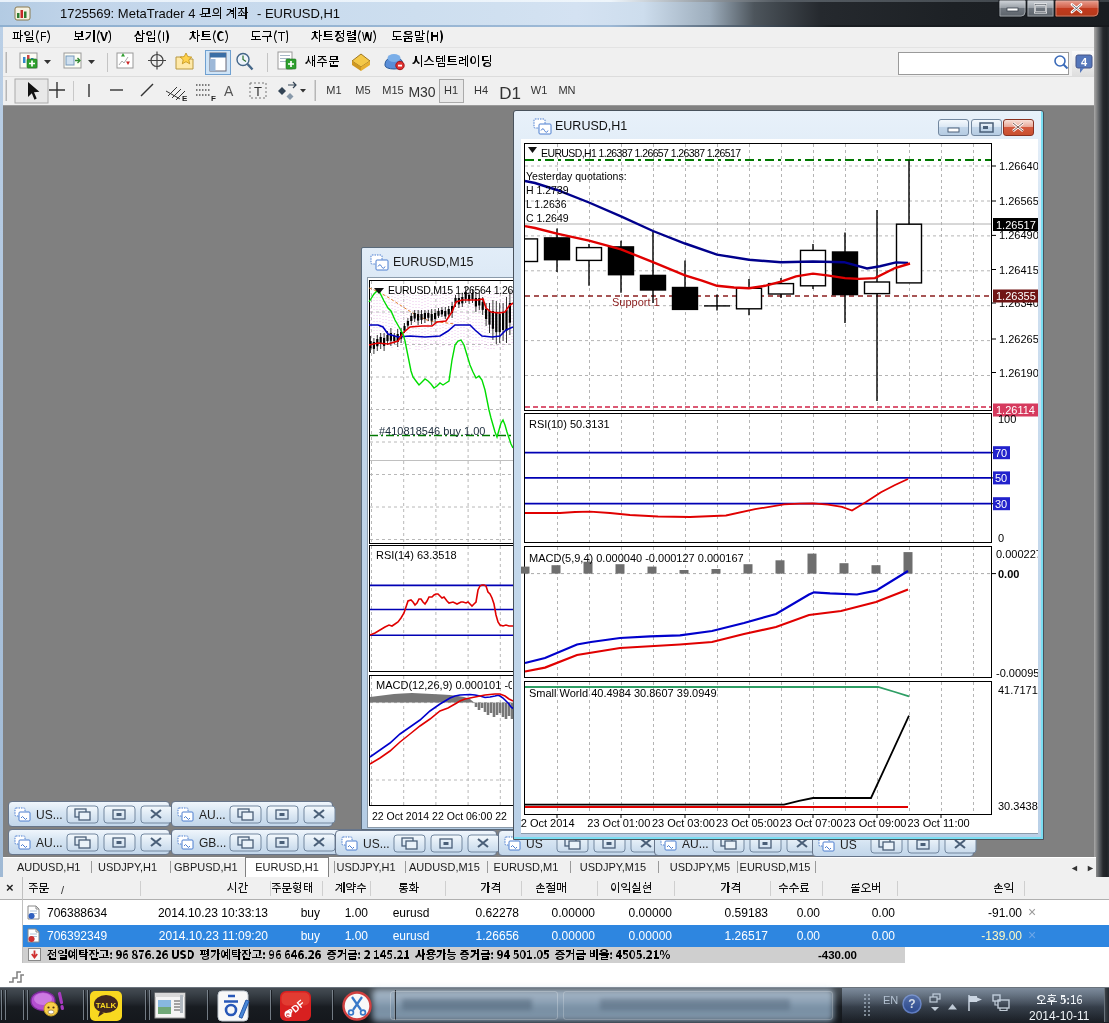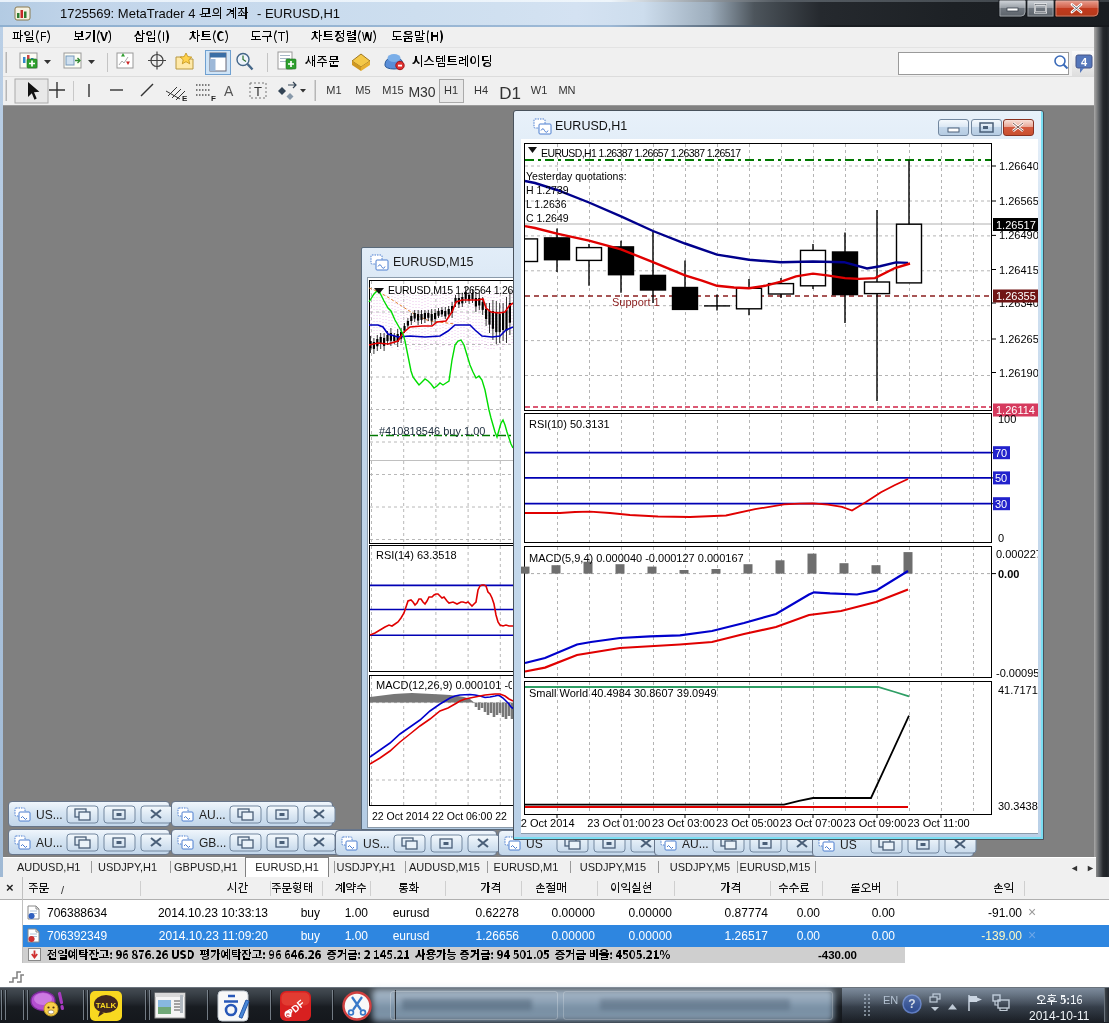--- a/index.html
+++ b/index.html
@@ -1037,21 +1037,21 @@
     <circle cx="4.5" cy="11" r="3" fill="#3060c0"></circle>
   </svg>
 <div class="a" style="left:47px;top:906px;font-size:12px;color:#000">706388634</div>
 <div class="a" style="left:411px;top:906px;font-size:12px;color:#000;transform:translateX(-50%)">eurusd</div>
 <div class="a" style="right:841px;top:906px;font-size:12px;color:#000">2014.10.23 10:33:13</div>
 <div class="a" style="right:789px;top:906px;font-size:12px;color:#000">buy</div>
 <div class="a" style="right:741px;top:906px;font-size:12px;color:#000">1.00</div>
 <div class="a" style="right:590px;top:906px;font-size:12px;color:#000">0.62278</div>
 <div class="a" style="right:514px;top:906px;font-size:12px;color:#000">0.00000</div>
 <div class="a" style="right:437px;top:906px;font-size:12px;color:#000">0.00000</div>
-<div class="a" style="right:341px;top:906px;font-size:12px;color:#000">0.87774</div>
+<div class="a" style="right:341px;top:906px;font-size:12px;color:#000">0.59183</div>
 <div class="a" style="right:289px;top:906px;font-size:12px;color:#000">0.00</div>
 <div class="a" style="right:214px;top:906px;font-size:12px;color:#000">0.00</div>
 <div class="a" style="right:87px;top:906px;font-size:12px;color:#000">-91.00</div>
 <div class="a" style="left:1028px;top:904px;font-size:14px;color:#9a9a9a">×</div>
 <div class="a" style="left:23px;top:925px;width:1086px;height:22px;background:#2e86e0"></div>
 <svg class="a" width="14" height="15" style="left:27px;top:928px">
     <path d="M1,1 h8 l3,3 v10 h-11 z" fill="#fff" stroke="#8a8a8a"></path>
     <path d="M9,1 l0,3 l3,0" fill="none" stroke="#8a8a8a"></path>
     <path d="M3,6 h7 M3,8.5 h7 M3,11 h5" stroke="#b0c4d8" stroke-width="1"></path>
     <circle cx="4.5" cy="11" r="3" fill="#d03030"></circle>

